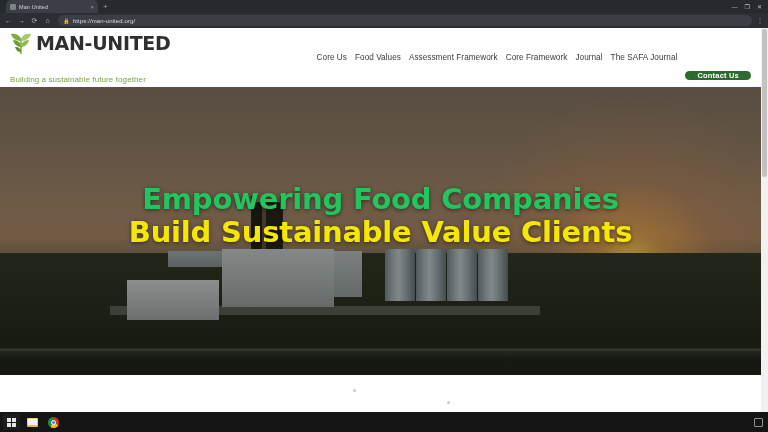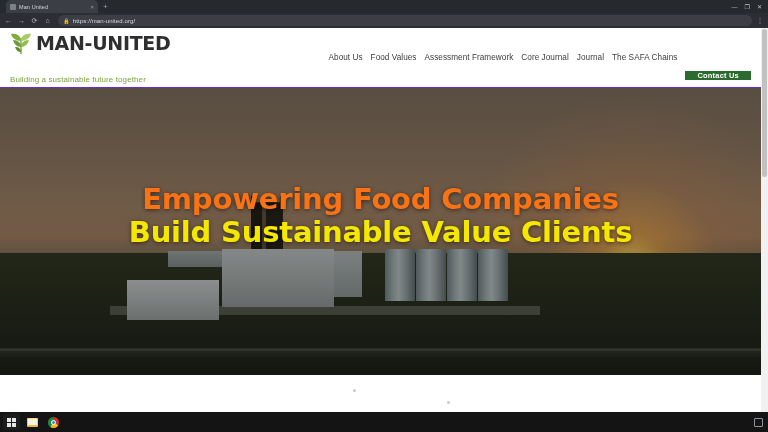--- a/index.html
+++ b/index.html
@@ -62,21 +62,21 @@
     font-size: 8px; color: #7aa33c; margin-top: 19px; margin-left: 2px;
     letter-spacing: .1px; font-style: normal;
   }
   .nav { display: flex; align-items: center; gap: 8px; }
   .nav a {
     font-size: 8.2px; color: #3b3b3b; text-decoration: none; white-space: nowrap;
     letter-spacing: .05px;
   }
   .contact-btn {
     background: #2c6b2f; color: #fff; font-size: 7.5px; font-weight: 700;
-    padding: 0 12px; border-radius: 0; white-space: nowrap; letter-spacing: .2px; margin-top: 36px;
+    padding: 0 12px; border-radius: 8px; white-space: nowrap; letter-spacing: .2px; margin-top: 36px;
   }
 
   
   .hero { position: relative; width: 761px; height: 287px; overflow: hidden; background: #3a3b33; }
   .hero-sky {
     position: absolute; inset: 0;
     background:
       radial-gradient(circle at 83% 62%, rgba(255,214,80,.95) 0%, rgba(255,170,60,.55) 5%, rgba(214,132,70,.25) 13%, rgba(0,0,0,0) 26%),
       linear-gradient(180deg, #7b6a5c 0%, #8a7360 22%, #9c7d63 42%, #a07c61 52%, #6b6551 62%, #40432f 72%, #2b3020 84%, #23291c 100%);
   }
@@ -124,21 +124,21 @@
     position: absolute; left: 110px; bottom: 60px; width: 430px; height: 9px;
     background: rgba(140,142,136,.45);
   }
   .hero-overlay { position: absolute; inset: 0; background: rgba(10,14,8,.30); }
 
   .hero-copy {
     position: absolute; left: 0; right: 0; top: 96px; text-align: center; z-index: 5;
   }
   .hero-line1 {
     font-family: "DejaVu Sans", sans-serif;
-    font-size: 29px; font-weight: 700; color: #f97316; line-height: 1.08;
+    font-size: 29px; font-weight: 700; color: #22c55e; line-height: 1.08;
     text-shadow: 0 1px 4px rgba(0,0,0,.55); letter-spacing: -0.2px;
   }
   .hero-line2 {
     font-family: "DejaVu Sans", sans-serif;
     font-size: 29px; font-weight: 700; color: #f5e800; line-height: 1.08;
     text-shadow: 0 1px 4px rgba(0,0,0,.55); letter-spacing: -0.2px; margin-top: 2px;
   }
 
   
   .below { position: relative; width: 761px; height: 53px; background: #fff; }
@@ -223,26 +223,26 @@
                 <path d="M13 15 C17 15, 20 12, 21 8 C16 8, 13 11, 13 15 Z" fill="#8fbd4c"></path>
                 <path d="M13 20 C10 20, 8 18, 7 15 C11 15, 13 17, 13 20 Z" fill="#5e8a2c"></path>
               </svg>
             </span>
             <span class="logo-word">MAN-UNITED</span>
           </div>
           <span class="logo-tag">Building a sustainable future together</span>
         </div>
 
         <nav class="nav">
-          <a href="#">About Us</a>
+          <a href="#">Core Us</a>
           <a href="#">Food Values</a>
           <a href="#">Assessment Framework</a>
-          <a href="#">Core Journal</a>
+          <a href="#">Core Framework</a>
           <a href="#">Journal</a>
-          <a href="#">The SAFA Chains</a>
+          <a href="#">The SAFA Journal</a>
           <span class="contact-btn">Contact Us</span>
         </nav>
       </header>
 
       <section class="hero">
         <div class="hero-sky"></div>
         <div class="hero-tower"></div>
         <div class="hero-ground"></div>
         <div class="hero-apron"></div>
         <div class="bldg-c"></div>

